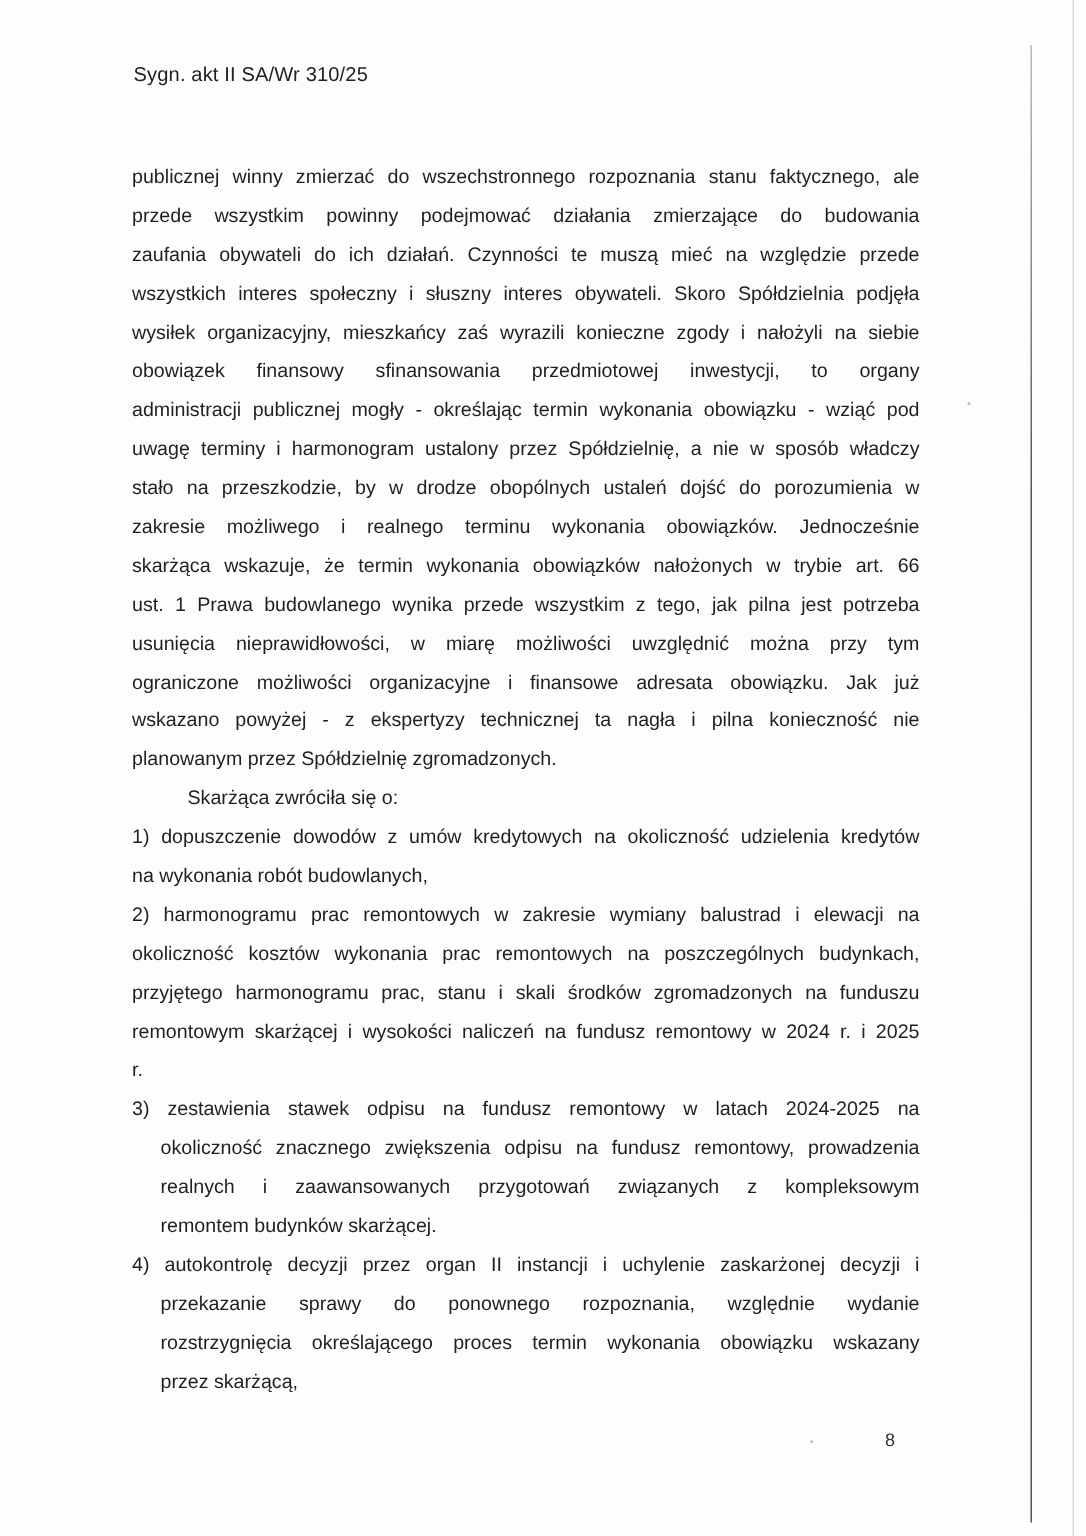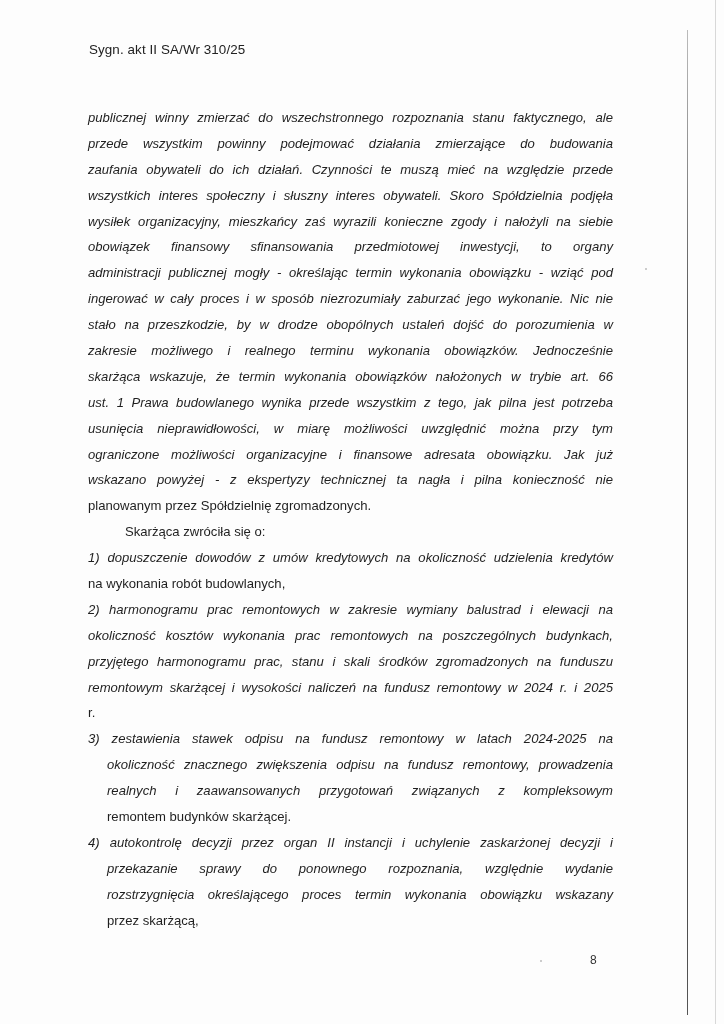--- a/index.html
+++ b/index.html
@@ -11,21 +11,21 @@
   .page { position: absolute; left: 0; top: 0; width: 724px; height: 1024px; background: #fdfdfd; }
   .case-ref {
     position: absolute; left: 89px; top: 42px;
     font-size: 13.4px; letter-spacing: 0.1px; color: #222;
   }
   .body-text {
     position: absolute; left: 88px; top: 105px; width: 525px;
     font-size: 13.1px; line-height: 25.9px; color: #1f1f1f;
   }
   .line { white-space: nowrap; display: block; height: 25.9px; }
-  .just { text-align: justify; text-align-last: justify; white-space: normal; font-style: italic; }
+  .just { text-align: justify; text-align-last: justify; white-space: normal; }
   .indent-para { padding-left: 37px; }
   .hang { padding-left: 19px; }
   .page-number {
     position: absolute; left: 590px; top: 953px; font-size: 12px; color: #333;
   }
   .scan-line-dark {
     position: absolute; left: 687px; top: 30px; width: 1.3px; height: 985px;
     background: linear-gradient(#bbb, #555 30%, #444 70%, #555);
   }
   .scan-line-light {
@@ -41,21 +41,21 @@
   <div class="case-ref">Sygn. akt II SA/Wr 310/25</div>
 
   <div class="body-text" id="body-text">
       <div class="line just">publicznej winny zmierzać do wszechstronnego rozpoznania stanu faktycznego, ale</div>
       <div class="line just">przede wszystkim powinny podejmować działania zmierzające do budowania</div>
       <div class="line just">zaufania obywateli do ich działań. Czynności te muszą mieć na względzie przede</div>
       <div class="line just">wszystkich interes społeczny i słuszny interes obywateli. Skoro Spółdzielnia podjęła</div>
       <div class="line just">wysiłek organizacyjny, mieszkańcy zaś wyrazili konieczne zgody i nałożyli na siebie</div>
       <div class="line just">obowiązek finansowy sfinansowania przedmiotowej inwestycji, to organy</div>
       <div class="line just">administracji publicznej mogły - określając termin wykonania obowiązku - wziąć pod</div>
-      <div class="line just">ingerować w cały proces i w sposób niezrozumiały zaburzać jego wykonanie. Nic nie</div>
+      <div class="line just">uwagę terminy i harmonogram ustalony przez Spółdzielnię, a nie w sposób władczy</div>
       <div class="line just">stało na przeszkodzie, by w drodze obopólnych ustaleń dojść do porozumienia w</div>
       <div class="line just">zakresie możliwego i realnego terminu wykonania obowiązków. Jednocześnie</div>
       <div class="line just">skarżąca wskazuje, że termin wykonania obowiązków nałożonych w trybie art. 66</div>
       <div class="line just">ust. 1 Prawa budowlanego wynika przede wszystkim z tego, jak pilna jest potrzeba</div>
       <div class="line just">usunięcia nieprawidłowości, w miarę możliwości uwzględnić można przy tym</div>
       <div class="line just">ograniczone możliwości organizacyjne i finansowe adresata obowiązku. Jak już</div>
       <div class="line just">wskazano powyżej - z ekspertyzy technicznej ta nagła i pilna konieczność nie</div>
       <div class="line">planowanym przez Spółdzielnię zgromadzonych.</div>
       <div class="line indent-para">Skarżąca zwróciła się o:</div>
       <div class="line just">1) dopuszczenie dowodów z umów kredytowych na okoliczność udzielenia kredytów</div>

